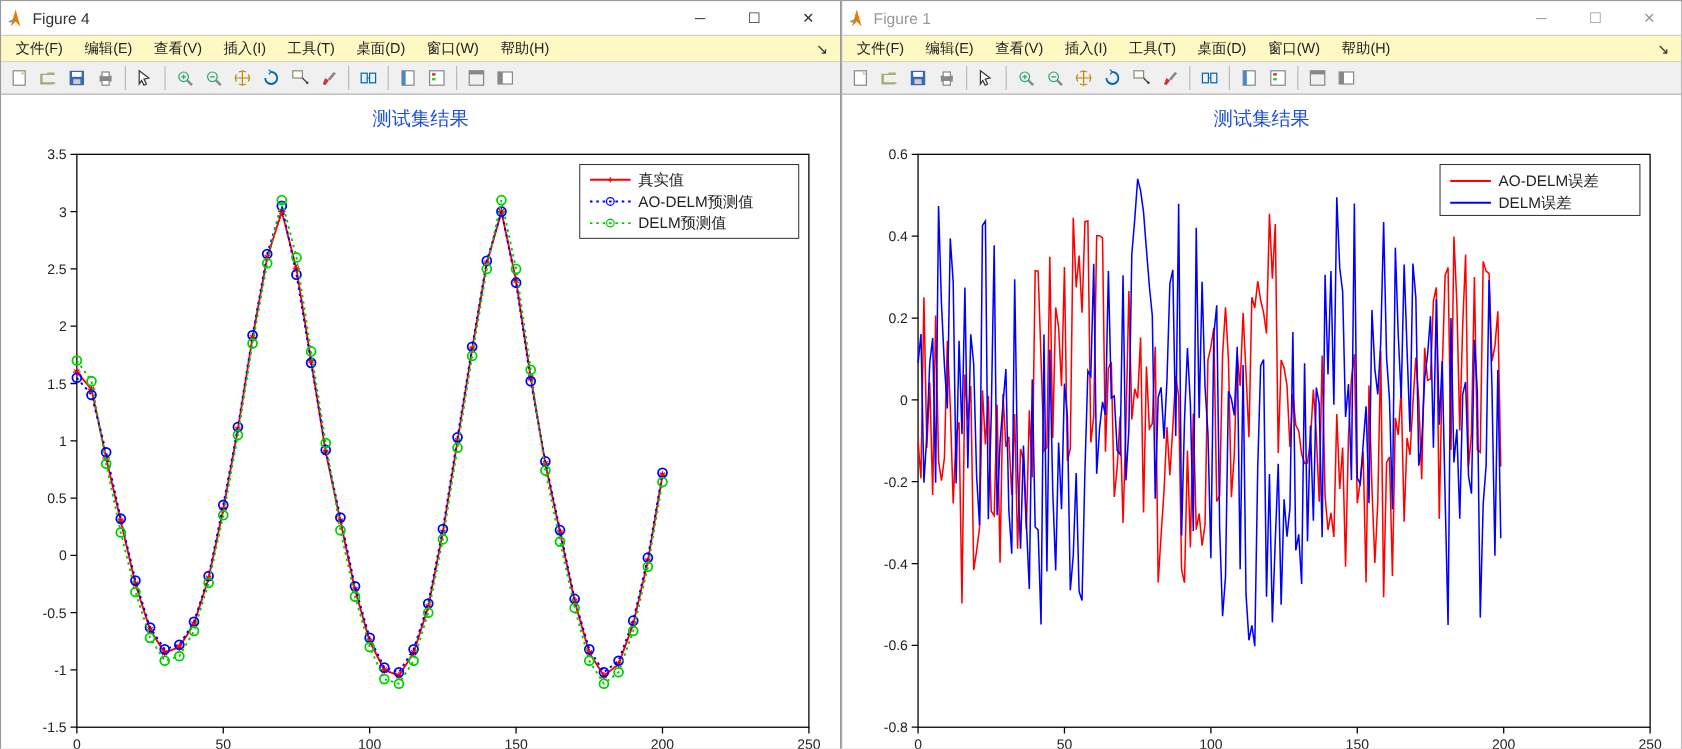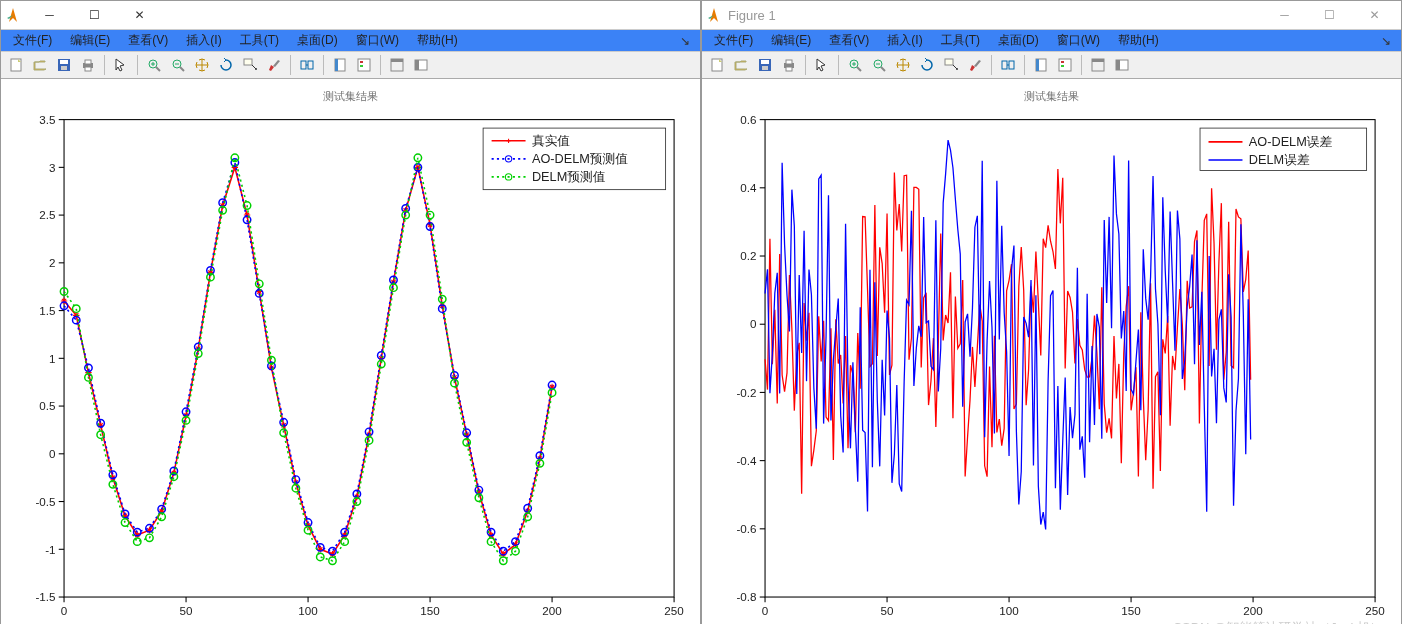--- a/index.html
+++ b/index.html
@@ -3,44 +3,45 @@
 <meta charset="utf-8">
 <style>
 *{box-sizing:border-box;margin:0;padding:0;font-family:"Microsoft YaHei",SimSun,Arial,sans-serif;font-size:12px}
 body{background:#fff;display:flex;width:1402px;height:624px}
 .figwin{flex:1;display:flex;flex-direction:column;border:1px solid #999;background:#f0f0f0}
 .titlebar{height:30px;display:flex;align-items:center;padding:0 4px;background:#fff;border-bottom:1px solid #ccc}
 .titlebar .icon{width:16px;height:16px;margin-right:6px}
 .titlebar .title{flex:1;color:#333;font-size:13px}
 .titlebar .winbtn{width:45px;height:28px;display:flex;align-items:center;justify-content:center;color:#333}
 .inactive .title,.inactive .winbtn{color:#999}
-.menubar{height:24px;display:flex;align-items:center;padding:0 4px;background:#3b82f6;border-bottom:1px solid #ccc}
+.menubar{height:24px;display:flex;align-items:center;padding:0 4px;background:#fef9c3;border-bottom:1px solid #ccc}
 .menubar .menu{padding:2px 8px;margin-right:2px;color:#222}
 .menubar .arrow{margin-left:auto;padding-right:6px;color:#333}
 .toolbar{height:28px;display:flex;align-items:center;padding:2px 4px;background:#f0f0f0;border-bottom:1px solid #aaa;gap:2px}
 .tbbtn{width:22px;height:22px;display:flex;align-items:center;justify-content:center;border:1px solid transparent;border-radius:2px}
 .tbsep{width:1px;height:20px;background:#bbb;margin:0 3px}
 .plotarea{flex:1;background:#fff;padding:10px;position:relative}
-.plot-title{text-align:center;font-size:11px;color:#737373;margin-bottom:4px}
+.plot-title{text-align:center;font-size:16px;color:#1d4ed8;margin-bottom:4px}
 svg.plot{width:100%;height:calc(100% - 20px)}
 .tick{stroke:#000;stroke-width:1}
 .ticklabel{font-size:11px;fill:#222}
 .legend-box{fill:#fff;stroke:#333;stroke-width:0.8}
 .legend-text{font-size:12px;fill:#222}
 .watermark{position:absolute;right:18px;bottom:4px;font-size:13px;color:#ccc;pointer-events:none}
 </style>
 </head>
 <body>
 
 <div class="figwin" id="win-fig4">
   <div class="titlebar">
     <svg class="icon" viewBox="0 0 16 16">
         <path fill="#e87b00" d="M8 1l4 14-4-4-4 4z"></path>
         <path fill="#4a8" d="M2 11l2 1 4-4z"></path>
       </svg>
+    <span class="title">Figure 4</span>
     <div class="winbtn">─</div>
     <div class="winbtn">☐</div>
     <div class="winbtn">✕</div>
   </div>
   <div class="menubar">
       <span class="menu">文件(F)</span>
       <span class="menu">编辑(E)</span>
       <span class="menu">查看(V)</span>
       <span class="menu">插入(I)</span>
       <span class="menu">工具(T)</span>

